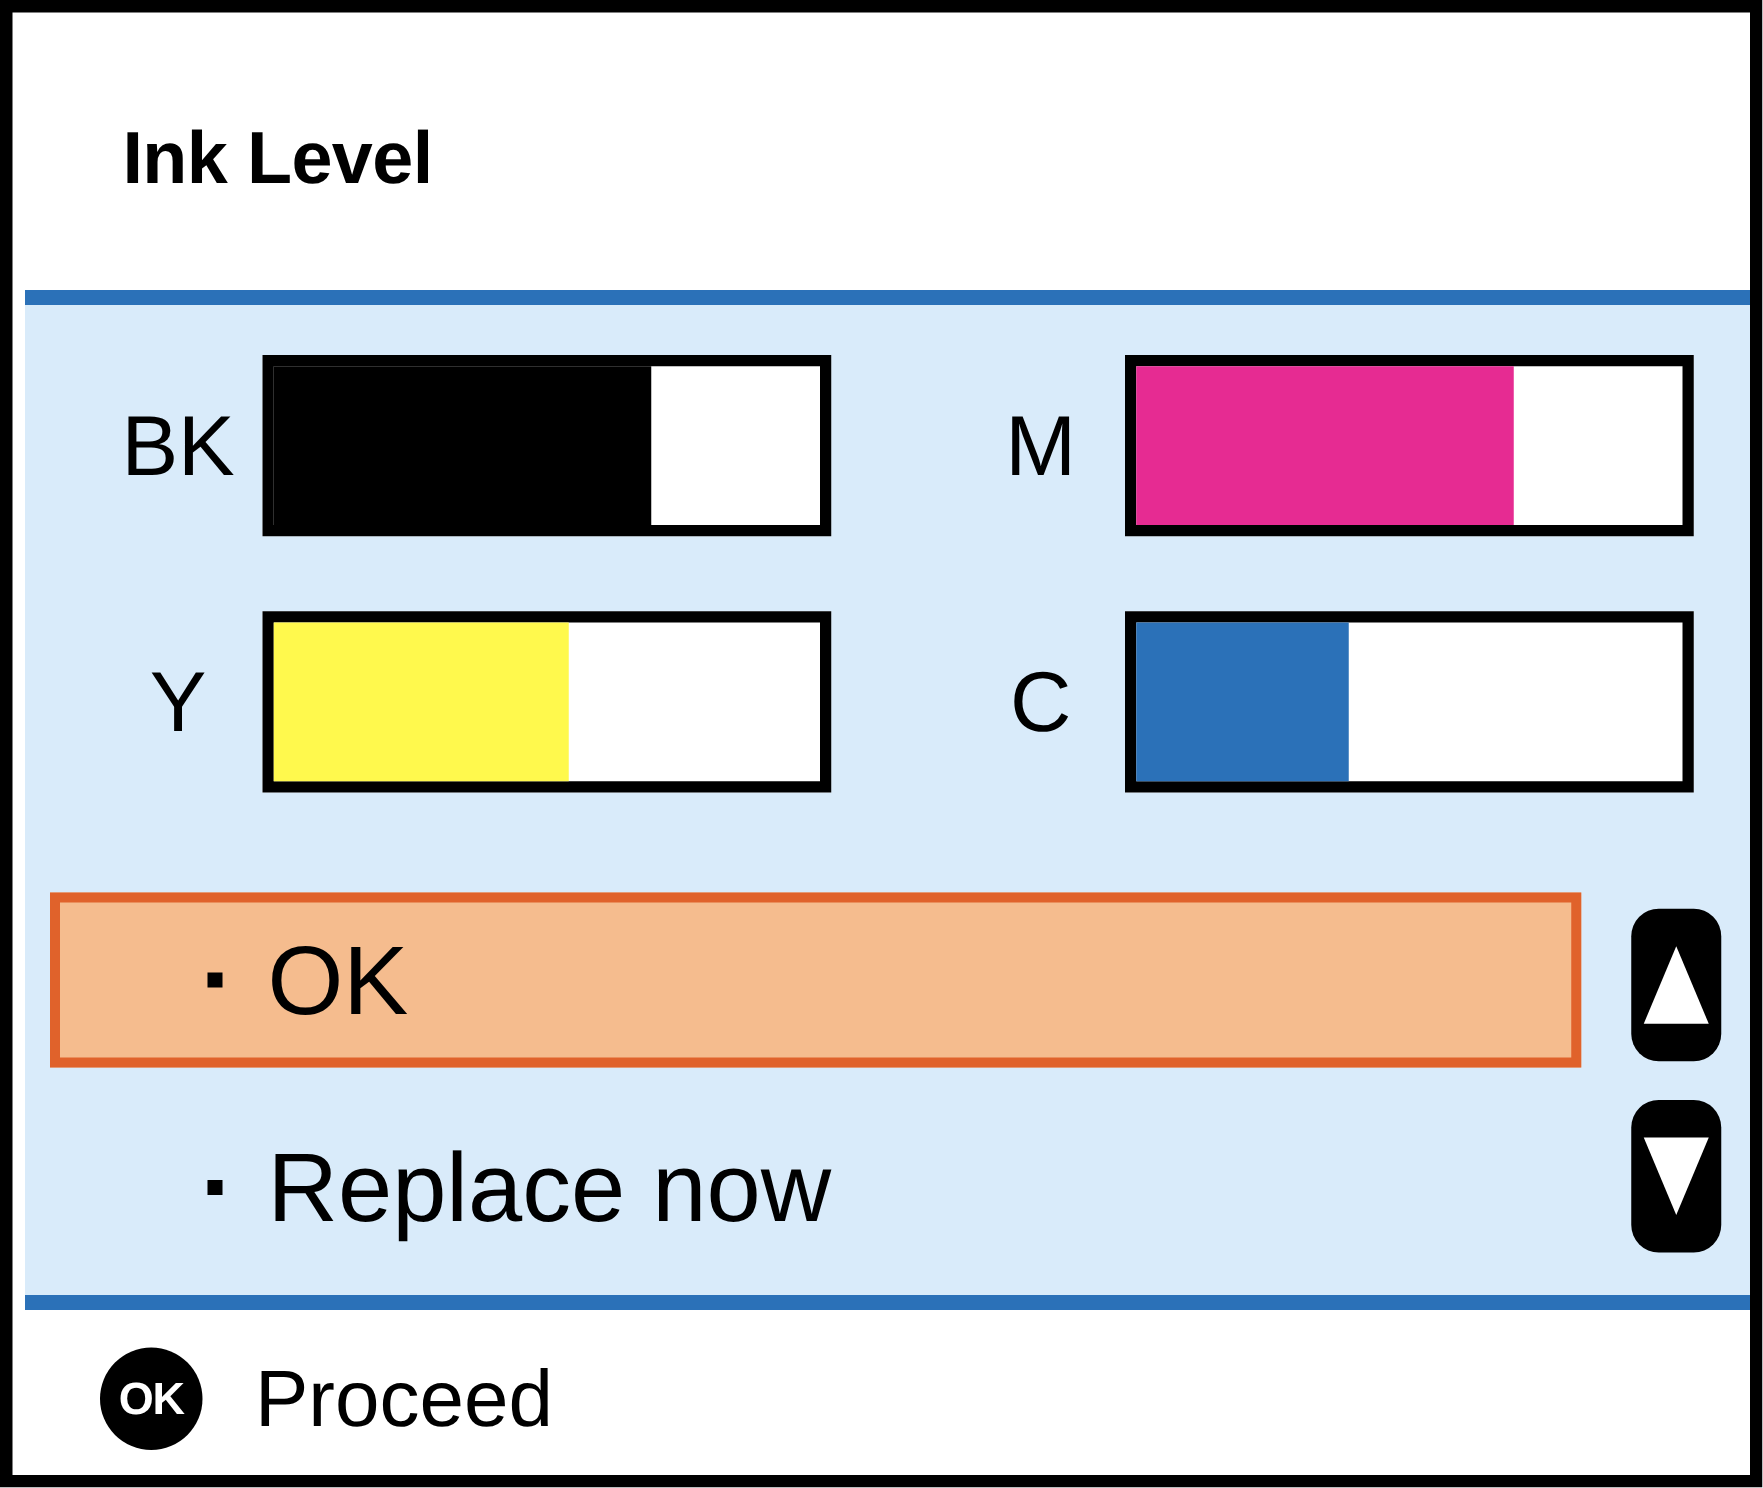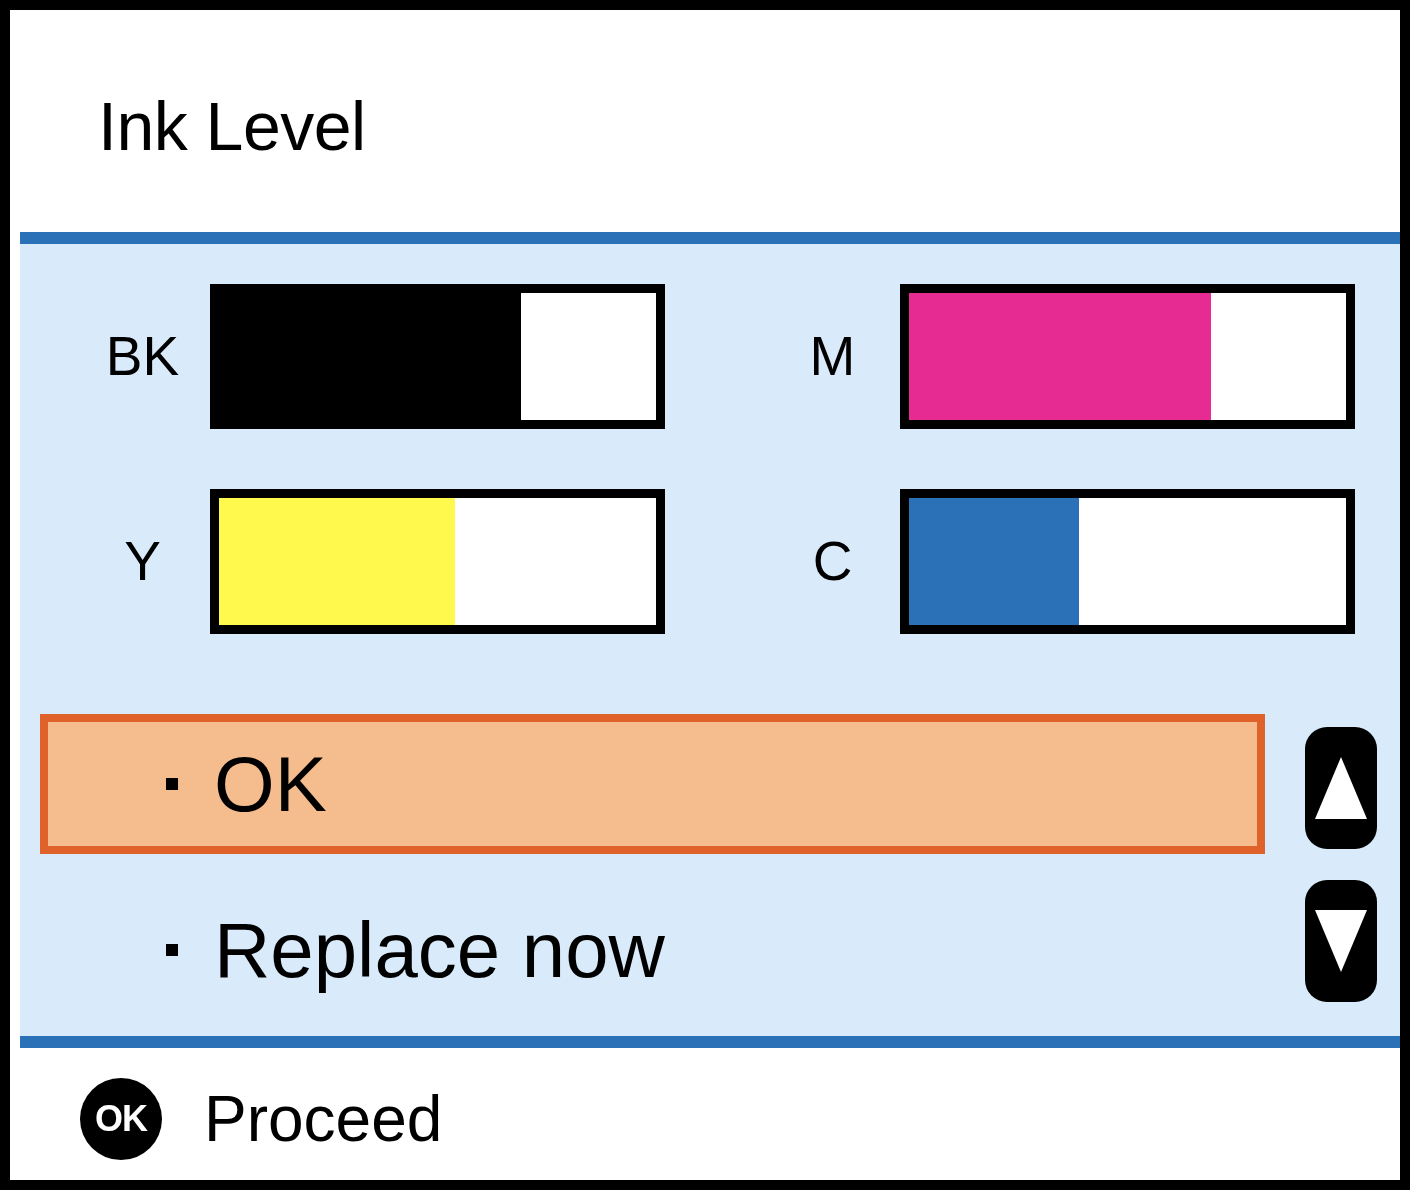--- a/index.html
+++ b/index.html
@@ -27,22 +27,22 @@
     left: 10px;
     top: 10px;
     width: 1390px;
     height: 212px;
     background: #ffffff;
     display: flex;
     align-items: center;
   }
   .header-title {
     margin-left: 78px;
-    font-size: 68px;
-    font-weight: 400;
+    font-size: 59px;
+    font-weight: 700;
     color: #000000;
     line-height: 1;
     letter-spacing: -0.5px;
   }
 
   .divider {
     position: absolute;
     left: 10px;
     width: 1390px;
     height: 12px;
@@ -68,21 +68,21 @@
     align-items: center;
   }
   .ink-row.r1 { top: 40px; }
   .ink-row.r2 { top: 245px; }
   .ink-row.left  { left: 55px; }
   .ink-row.right { left: 745px; }
 
   .ink-label {
     width: 135px;
     text-align: center;
-    font-size: 55px;
+    font-size: 68px;
     color: #000000;
     line-height: 1;
     flex: none;
   }
 
   .ink-gauge {
     position: relative;
     width: 455px;
     height: 145px;
     box-sizing: border-box;

